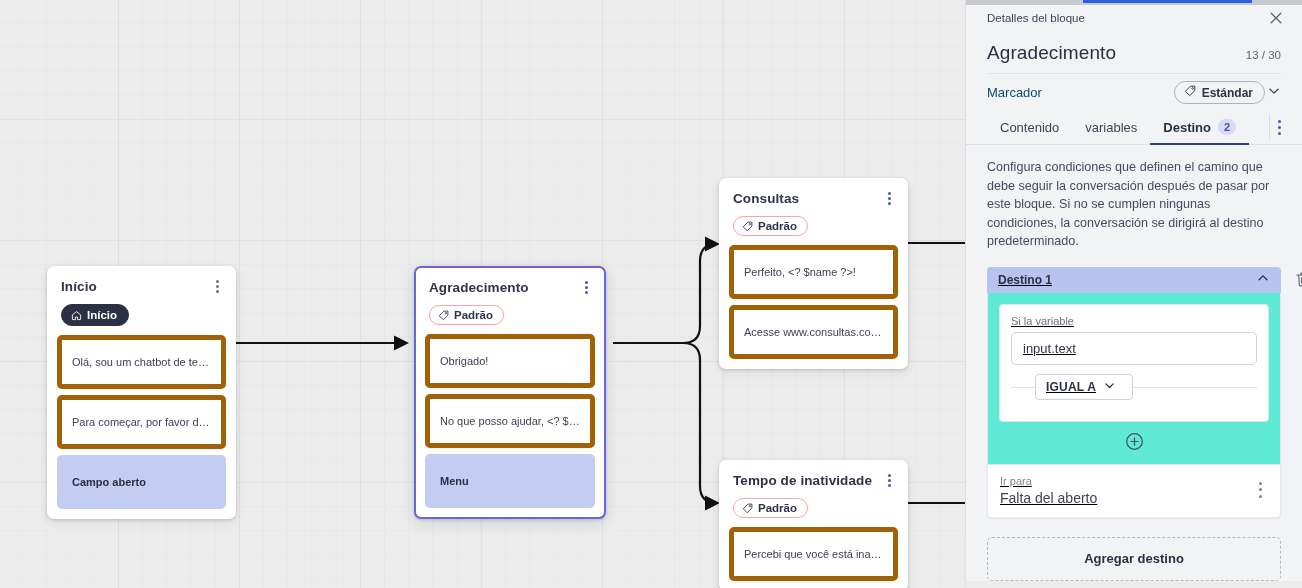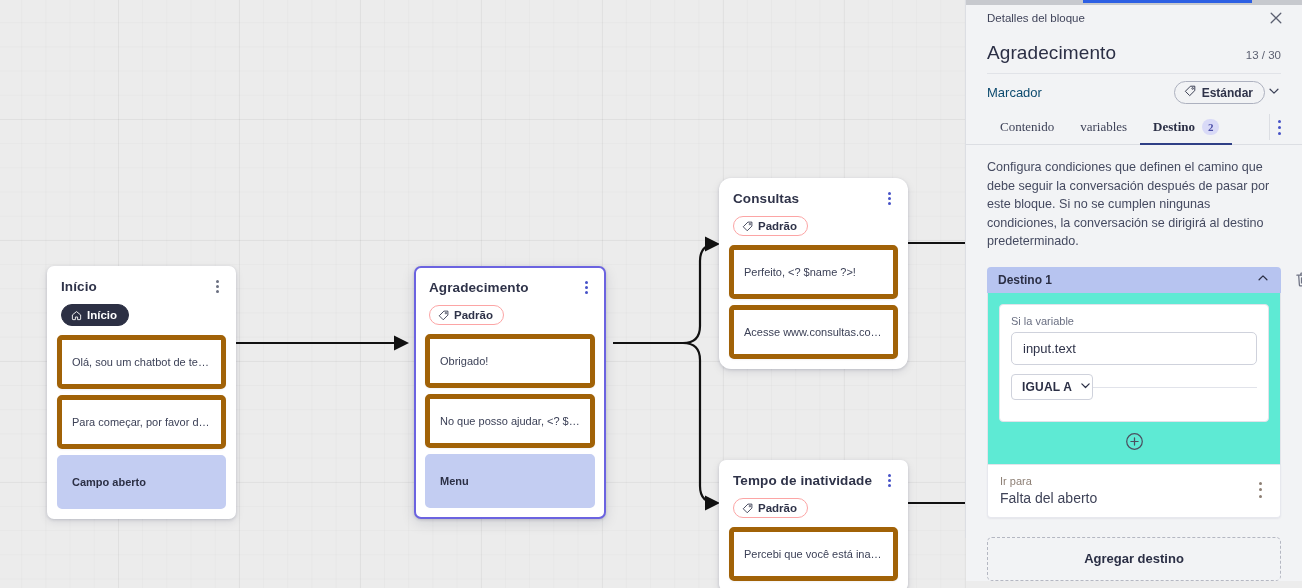--- a/index.html
+++ b/index.html
@@ -116,21 +116,21 @@
     padding: 3px 11px 3px 9px; font-size: 12px; color: #2f3349; font-weight: 600;
     background: #f2f3f5; cursor: pointer;
   }
 
   .tabs {
     display: flex; align-items: flex-end; padding: 0 15px 0 21px;
     border-bottom: 1px solid #dcdee3; background: #f2f3f5; position: relative;
   }
   .tab {
     padding: 6px 13px 9px 13px; font-size: 13px; color: #3e4258;
-    cursor: pointer; position: relative; display: flex; align-items: center; gap: 7px; font-family: Liberation Serif, serif;
+    cursor: pointer; position: relative; display: flex; align-items: center; gap: 7px;
   }
   .tab.active { font-weight: 600; color: #2b2f45; }
   .tab.active::after {
     content: ""; position: absolute; left: 0; right: 0; bottom: -1px;
     height: 2px; background: #2f3f86;
   }
   .tab-badge {
     background: #d9daf7; color: #4c4fa8; font-size: 11px; font-weight: 700;
     border-radius: 9px; padding: 1px 6px; line-height: 14px;
   }
@@ -138,21 +138,21 @@
     margin-left: auto; width: 18px; height: 26px; display: flex; flex-direction: column;
     align-items: center; justify-content: center; gap: 3px; cursor: pointer;
     border-left: 1px solid #dcdee3; padding-left: 2px; margin-bottom: 4px;
   }
   .tabs-kebab i { width: 3px; height: 3px; border-radius: 50%; background: #4652c7; display: block; }
 
   .panel-scroll { flex: 1; overflow: hidden; padding: 0 21px; }
 
   .desc { font-size: 12.6px; line-height: 18.5px; color: #454a60; padding: 13px 0 14px 0; }
 
-  .dest-card { margin-top: 2px; position: relative; }
+  .dest-card { margin-top: 2px; position: relative; text-decoration: underline; }
   .dest-head {
     background: #b7c4f0; border-radius: 4px 4px 0 0;
     height: 26px; display: flex; align-items: center; justify-content: space-between;
     padding: 0 11px; cursor: pointer;
   }
   .dest-head-label { font-size: 12px; font-weight: 700; color: #2b2f45; }
   .dest-trash { position: absolute; right: -31px; top: 3px; width: 18px; height: 20px; cursor: pointer; }
 
   .dest-body { background: #5eead4; border: 1px solid #e2e4ea; border-top: none; padding: 11px; }
   .cond-box { background: #fff; border: 1px solid #e1e3ea; border-radius: 4px; padding: 10px 11px 12px 11px; }
@@ -162,22 +162,22 @@
     height: 33px; display: flex; align-items: center; padding: 0 11px;
     font-size: 13px; color: #2f3349;
   }
   .op-row { position: relative; height: 28px; margin: 8px 0; display: flex; align-items: center; }
   .op-row::before {
     content: ""; position: absolute; left: 0; right: 0; top: 50%; height: 1px; background: #e1e3ea;
   }
   .op-select {
     position: relative; z-index: 1; display: inline-flex; align-items: center; gap: 7px;
     border: 1px solid #cfd2dc; border-radius: 4px; background: #fff;
-    padding: 4px 0 4px 10px; font-size: 12px; font-weight: 700; color: #2b2f45;
-    letter-spacing: .2px; cursor: pointer;
+    padding: 4px 16px 4px 10px; font-size: 12px; font-weight: 700; color: #2b2f45;
+    letter-spacing: .2px; cursor: pointer; margin-left: 24px;
   }
   .plus-wrap { display: flex; justify-content: center; padding: 10px 0 2px 0; }
   .plus-btn { width: 19px; height: 19px; cursor: pointer; }
 
   .goto-card {
     background: #fff; border: 1px solid #e7e8ee; border-top: none;
     border-radius: 0 0 4px 4px; padding: 9px 12px 11px 12px;
     display: flex; align-items: center; justify-content: space-between;
     box-shadow: 0 1px 2px rgba(20,25,60,0.06);
   }
@@ -258,21 +258,21 @@
           <span>Padrão</span>
         </div>
       </div>
       <div class="rows">
         <div class="row">Obrigado!</div>
         <div class="row">No que posso ajudar, &lt;? $name ...</div>
         <div class="row hl">Menu</div>
       </div>
     </div>
 
-    <div class="node" style="left:719px; top:178px; width:189px;border-radius:12px;">
+    <div class="node" style="left:719px; top:178px; width:189px;">
       <div class="node-head">
         <div class="node-title">Consultas</div>
         <div class="kebab">
           <i></i>
             <i></i>
             <i></i>
         </div>
         <div class="tag">
           <span>
             <svg width="11" height="11" viewBox="0 0 16 16" fill="none">

